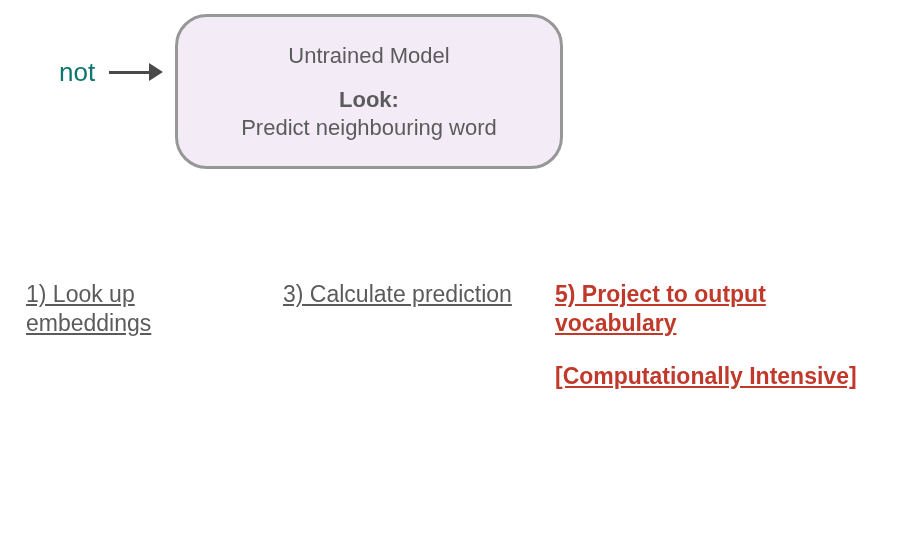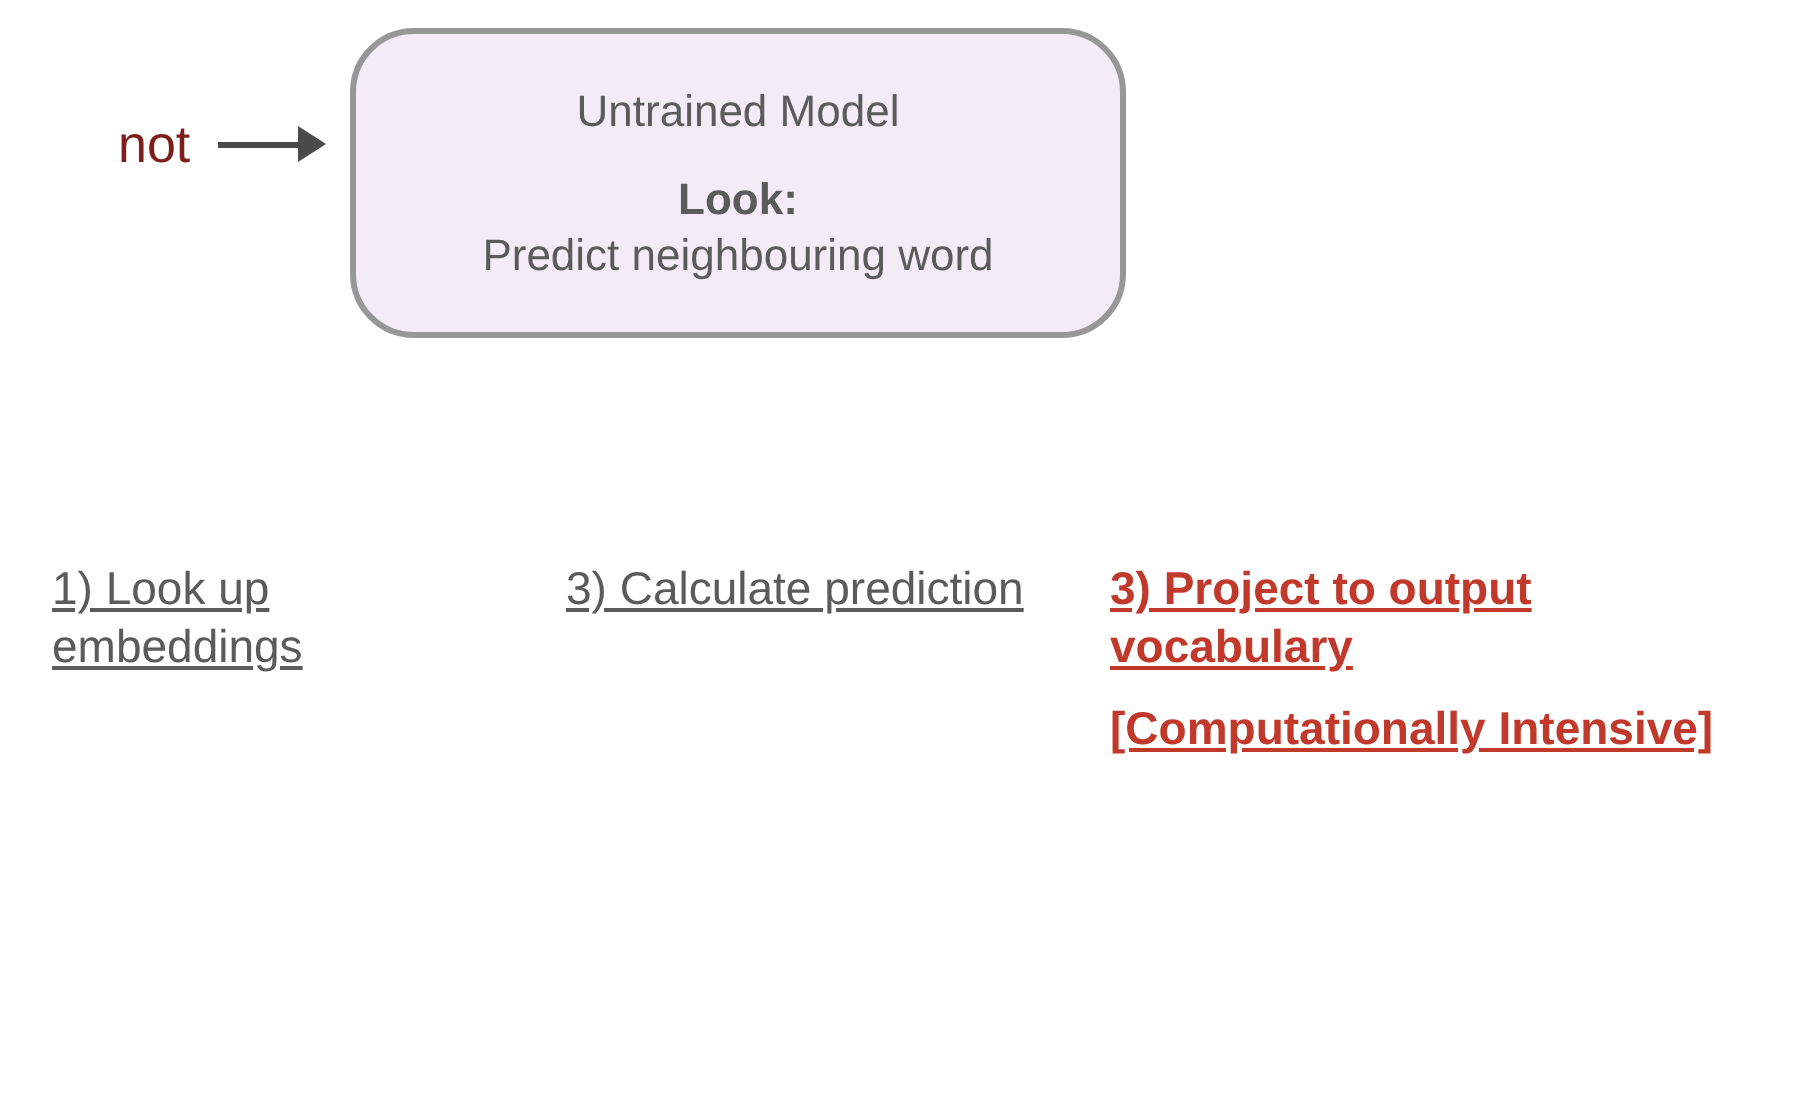--- a/index.html
+++ b/index.html
@@ -12,21 +12,21 @@
       height: 552px;
       background: #ffffff;
       font-family: -apple-system, BlinkMacSystemFont, "Helvetica Neue", Helvetica, Arial, sans-serif;
       position: relative;
     }
     .input-word {
       position: absolute;
       left: 59px;
       top: 57px;
       font-size: 26px;
-      color: #7f1d1d;
+      color: #0f766e;
       font-weight: 400;
     }
     .arrow {
       position: absolute;
       left: 109px;
       top: 62px;
       width: 58px;
       height: 20px;
     }
     .arrow-line {
@@ -102,21 +102,21 @@
       width: 240px;
     }
     .step-3 {
       left: 555px;
       top: 0;
       width: 330px;
       color: #c0392b;
       font-weight: 700;
     }
     .step-3-sub {
-      margin-top: 12px;
+      margin-top: 24px;
     }
   </style>
 </head>
 <body>
 
 <div class="input-word">not</div>
 
 <div class="arrow">
   <div class="arrow-line"></div>
   <div class="arrow-head"></div>
@@ -125,16 +125,16 @@
 <div class="model-box">
   <div class="model-title">Untrained Model</div>
   <div class="model-task-label">Look:</div>
   <div class="model-task-desc">Predict neighbouring word</div>
 </div>
 
 <div class="steps">
   <div class="step step-1">1) Look up embeddings</div>
   <div class="step step-2">3) Calculate prediction</div>
   <div class="step step-3">
-    <div>3) Project to output vocabulary</div>
+    <div>5) Project to output vocabulary</div>
     <div class="step-3-sub">[Computationally Intensive]</div>
   </div>
 </div>
 
 </body></html>

